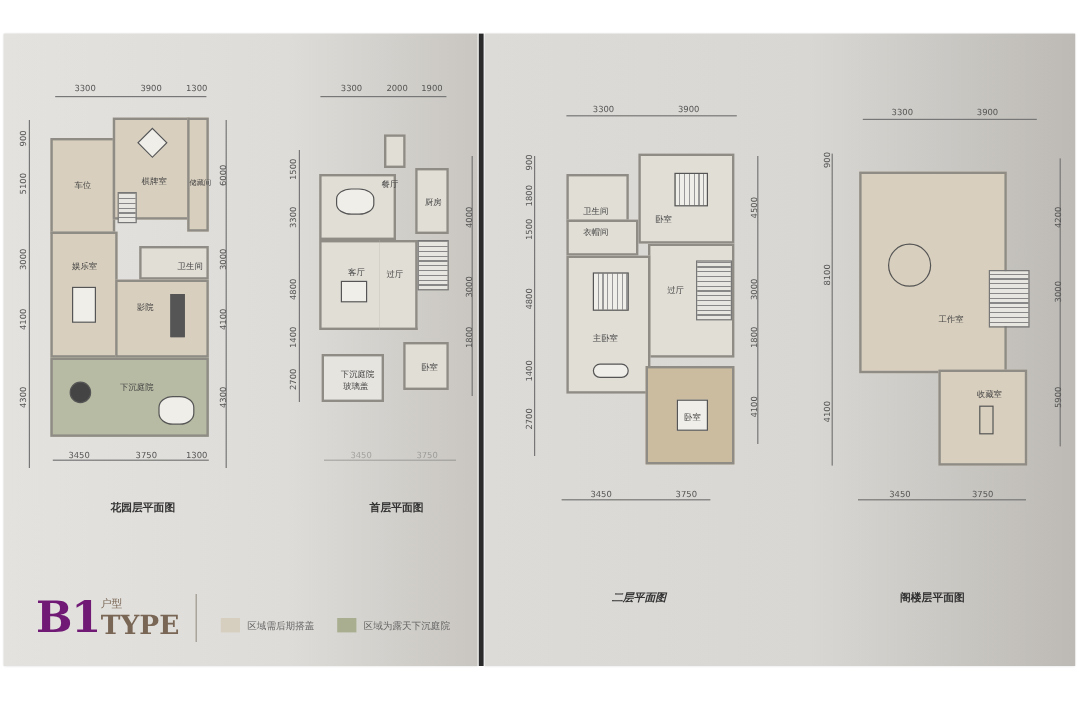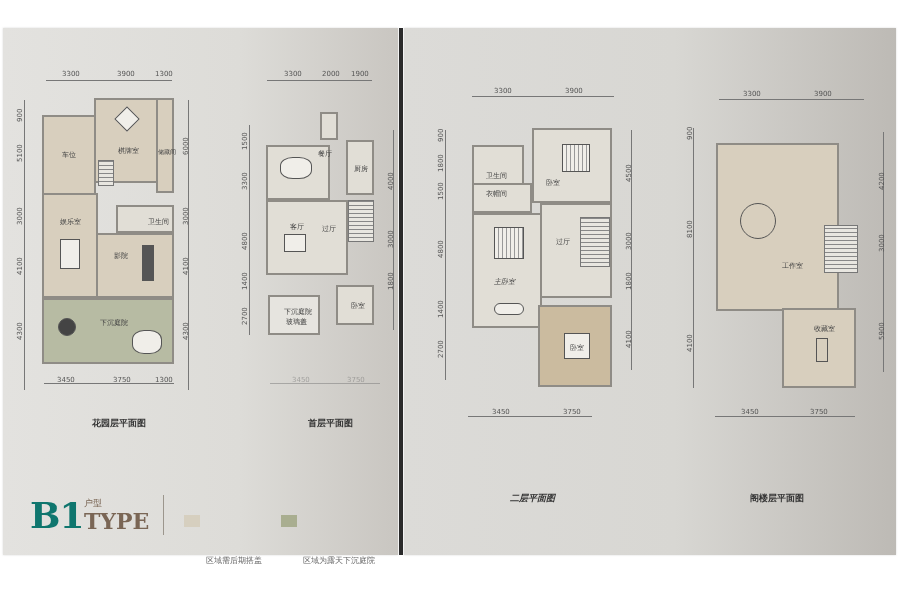--- a/index.html
+++ b/index.html
@@ -10,26 +10,26 @@
   .gutter{position:absolute;left:399px;top:28px;width:4px;height:527px;background:#2b2b2b;}
   .dimtxt{position:absolute;font-size:7px;color:#555;white-space:nowrap;}
   .dimv{position:absolute;font-size:7px;color:#555;transform:rotate(-90deg);transform-origin:left top;white-space:nowrap;}
   .dline{position:absolute;background:#777;}
   .room{position:absolute;box-sizing:border-box;border:2px solid #8f8c86;background:#e1ded6;}
   .room.beige{background:#d8cfbe;}
   .room.green{background:#b7bba3;}
   .room.tan{background:#cbbb9f;}
   .rlabel{position:absolute;font-size:7px;color:#444;white-space:nowrap;}
   .caption{position:absolute;font-family:"DejaVu Serif","Liberation Serif",serif;font-size:9px;font-weight:bold;color:#333;white-space:nowrap;}
-  .type-big{position:absolute;left:30px;top:494px;font-family:"DejaVu Serif","Liberation Serif",serif;font-weight:bold;font-size:36px;color:#0f766e;letter-spacing:-1px;}
+  .type-big{position:absolute;left:30px;top:494px;font-family:"DejaVu Serif","Liberation Serif",serif;font-weight:bold;font-size:36px;color:#701a75;letter-spacing:-1px;}
   .type-small{position:absolute;left:84px;top:497px;font-family:"DejaVu Serif","Liberation Serif",serif;font-size:9px;color:#7a6655;}
   .type-word{position:absolute;left:84px;top:508px;font-family:"DejaVu Serif","Liberation Serif",serif;font-weight:bold;font-size:22px;color:#7a6655;}
   .vsep{position:absolute;left:163px;top:495px;width:1px;height:40px;background:#9c968d;}
   .swatch{position:absolute;width:16px;height:12px;}
-  .legtxt{position:absolute;font-size:8px;color:#666;white-space:nowrap;margin-top:39px;}
+  .legtxt{position:absolute;font-size:8px;color:#666;white-space:nowrap;}
   .stairs{position:absolute;box-sizing:border-box;border:1px solid #777;background:repeating-linear-gradient(0deg,#e8e6e0 0 3px,#888 3px 4px);}
   .furn{position:absolute;box-sizing:border-box;border:1px solid #555;background:#f0eee9;}
 </style>
 </head>
 <body>
 
 <div class="page" id="pageL"></div>
 <div class="gutter"></div>
 <div class="page" id="pageR"></div>
 
@@ -163,21 +163,21 @@
     <span class="rlabel" style="left:12px;top:4px;">衣帽间</span>
   </div>
   <div class="room" style="left:532px;top:128px;width:80px;height:75px;">
     <span class="rlabel" style="left:12px;top:48px;">卧室</span>
     <div class="furn" style="left:28px;top:14px;width:28px;height:28px;background:repeating-linear-gradient(90deg,#f0eee9 0 3px,#999 3px 4px);"></div>
   </div>
   <div class="room" style="left:540px;top:203px;width:72px;height:95px;">
     <span class="rlabel" style="left:14px;top:32px;">过厅</span>
     <div class="stairs" style="left:38px;top:12px;width:30px;height:50px;"></div>
   </div>
-  <div class="room" style="left:472px;top:213px;width:70px;height:115px;font-style:italic;">
+  <div class="room" style="left:472px;top:213px;width:70px;height:115px;">
     <span class="rlabel" style="left:20px;top:62px;">主卧室</span>
     <div class="furn" style="left:20px;top:12px;width:30px;height:32px;background:repeating-linear-gradient(90deg,#f0eee9 0 3px,#999 3px 4px);"></div>
     <div class="furn" style="left:20px;top:88px;width:30px;height:12px;border-radius:6px;"></div>
   </div>
   <div class="room tan" style="left:538px;top:305px;width:74px;height:82px;">
     <div class="furn" style="left:24px;top:26px;width:26px;height:26px;"></div>
     <span class="rlabel" style="left:30px;top:36px;">卧室</span>
   </div>
 
   <div class="dline" style="left:468px;top:416px;width:124px;height:1px;"></div>

